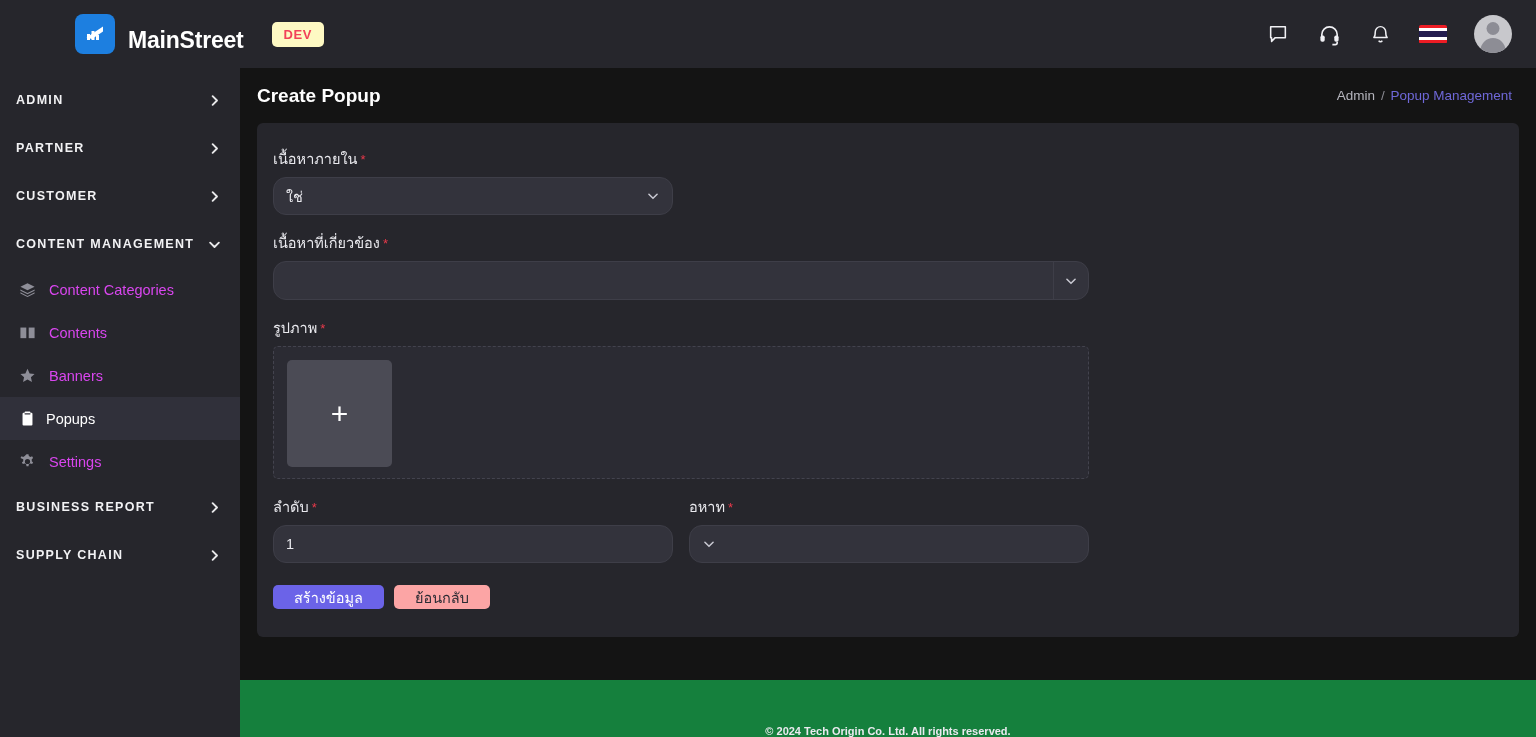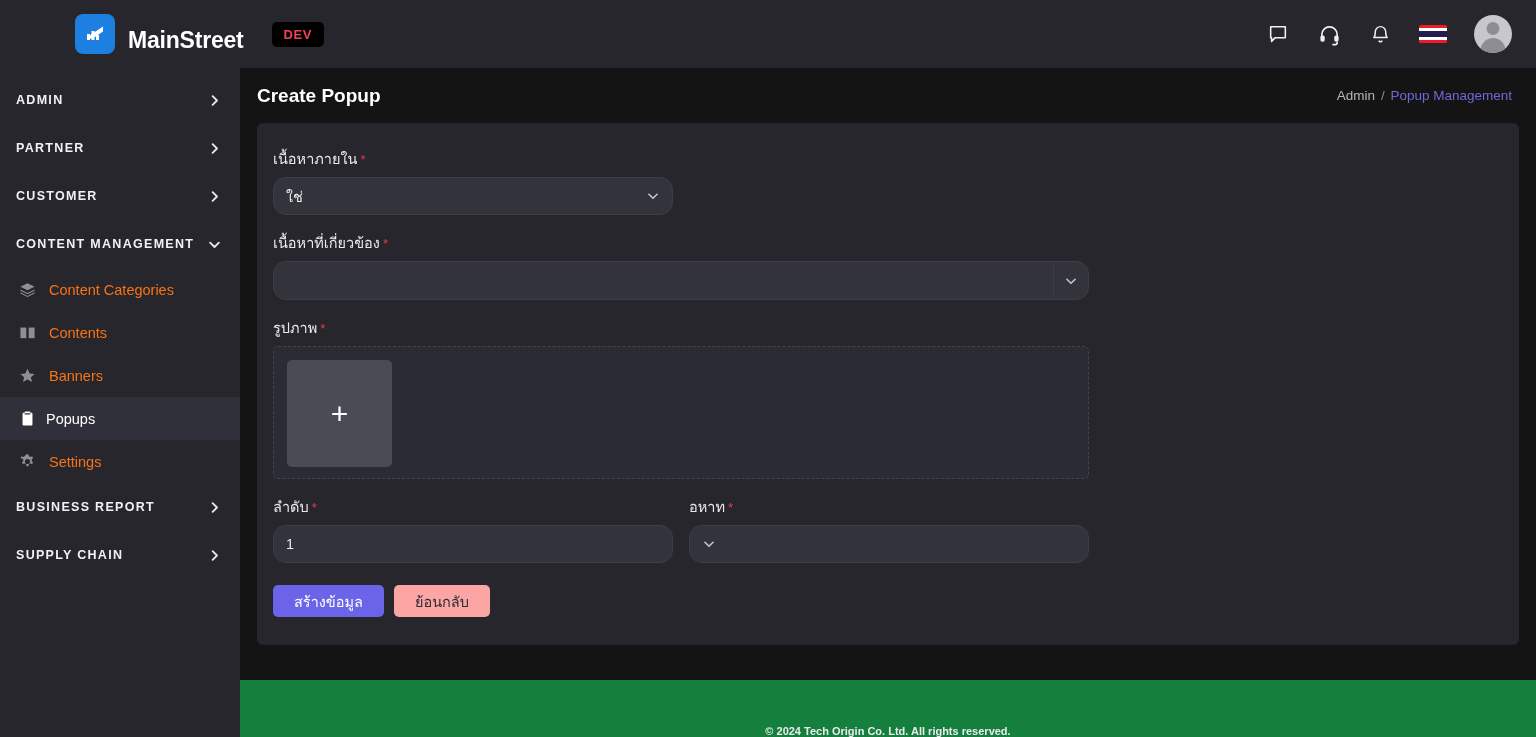--- a/index.html
+++ b/index.html
@@ -22,21 +22,21 @@
   .logo-mark {
     width: 40px; height: 40px; border-radius: 8px;
     background: #1d7fe0;
     display: flex; align-items: center; justify-content: center;
   }
   .brand-name {
     font-size: 23px; font-weight: bold; color: #ffffff; letter-spacing: -0.2px;
   }
   .dev-badge {
     margin-left: 28px;
-    background: #000000; color: #f2415a;
+    background: #fef9c3; color: #f2415a;
     font-size: 13px; font-weight: bold; letter-spacing: 0.5px;
     padding: 5px 12px; border-radius: 5px;
   }
   .topbar-spacer { flex: 1 1 auto; }
   .topbar-icons { display: flex; align-items: center; gap: 27px; }
   .tb-icon { width: 24px; height: 24px; display: flex; align-items: center; justify-content: center; cursor: pointer; }
   .flag {
     width: 28px; height: 19px; border-radius: 2px; overflow: hidden;
     display: flex; flex-direction: column; cursor: pointer;
   }
@@ -74,21 +74,21 @@
     padding: 0 18px 0 16px; cursor: pointer;
   }
   .nav-group .label {
     flex: 1 1 auto;
     font-size: 12.5px; font-weight: bold; color: #f2f2f4;
     letter-spacing: 1.3px; text-transform: uppercase;
   }
   .chev { color: #e8e8ea; display: flex; align-items: center; }
   .nav-item {
     height: 43px; display: flex; align-items: center; gap: 13px;
-    padding: 0 16px 0 18px; cursor: pointer; color: #f97316;
+    padding: 0 16px 0 18px; cursor: pointer; color: #d946ef;
   }
   .nav-item .ic { width: 18px; display: flex; align-items: center; justify-content: center; }
   .nav-item .txt { font-size: 14.5px; }
   .nav-item.active { background: #30303a; color: #ffffff; gap: 10px; }
   .nav-item.active .ic svg { fill: #ffffff; }
 
   
   .content { flex: 1 1 auto; display: flex; flex-direction: column; background: #141414; min-width: 0; }
   .page-head {
     height: 55px; flex: 0 0 55px;
@@ -148,21 +148,21 @@
     background: #4b4b55;
     border-radius: 5px;
     display: flex; align-items: center; justify-content: center;
     cursor: pointer;
   }
   .plus { font-size: 30px; color: #ffffff; line-height: 1; font-weight: 300; }
 
   .row2 { display: flex; gap: 16px; }
   .btn-row { display: flex; gap: 10px; margin-top: 22px; }
   .btn {
-    height: 32px; border-radius: 5px; border: none;
+    height: 24px; border-radius: 5px; border: none;
     font-size: 14.5px; font-family: Liberation Serif, serif; cursor: pointer;
     padding: 0 21px;
   }
   .btn-primary { background: #6b63e8; color: #ffffff; }
   .btn-default { background: #fca5a5; color: #2b2b33; }
 
   .content-fill { flex: 1 1 auto; background: #141414; }
   .footer {
     height: 57px; flex: 0 0 57px;
     background: #15803d;

